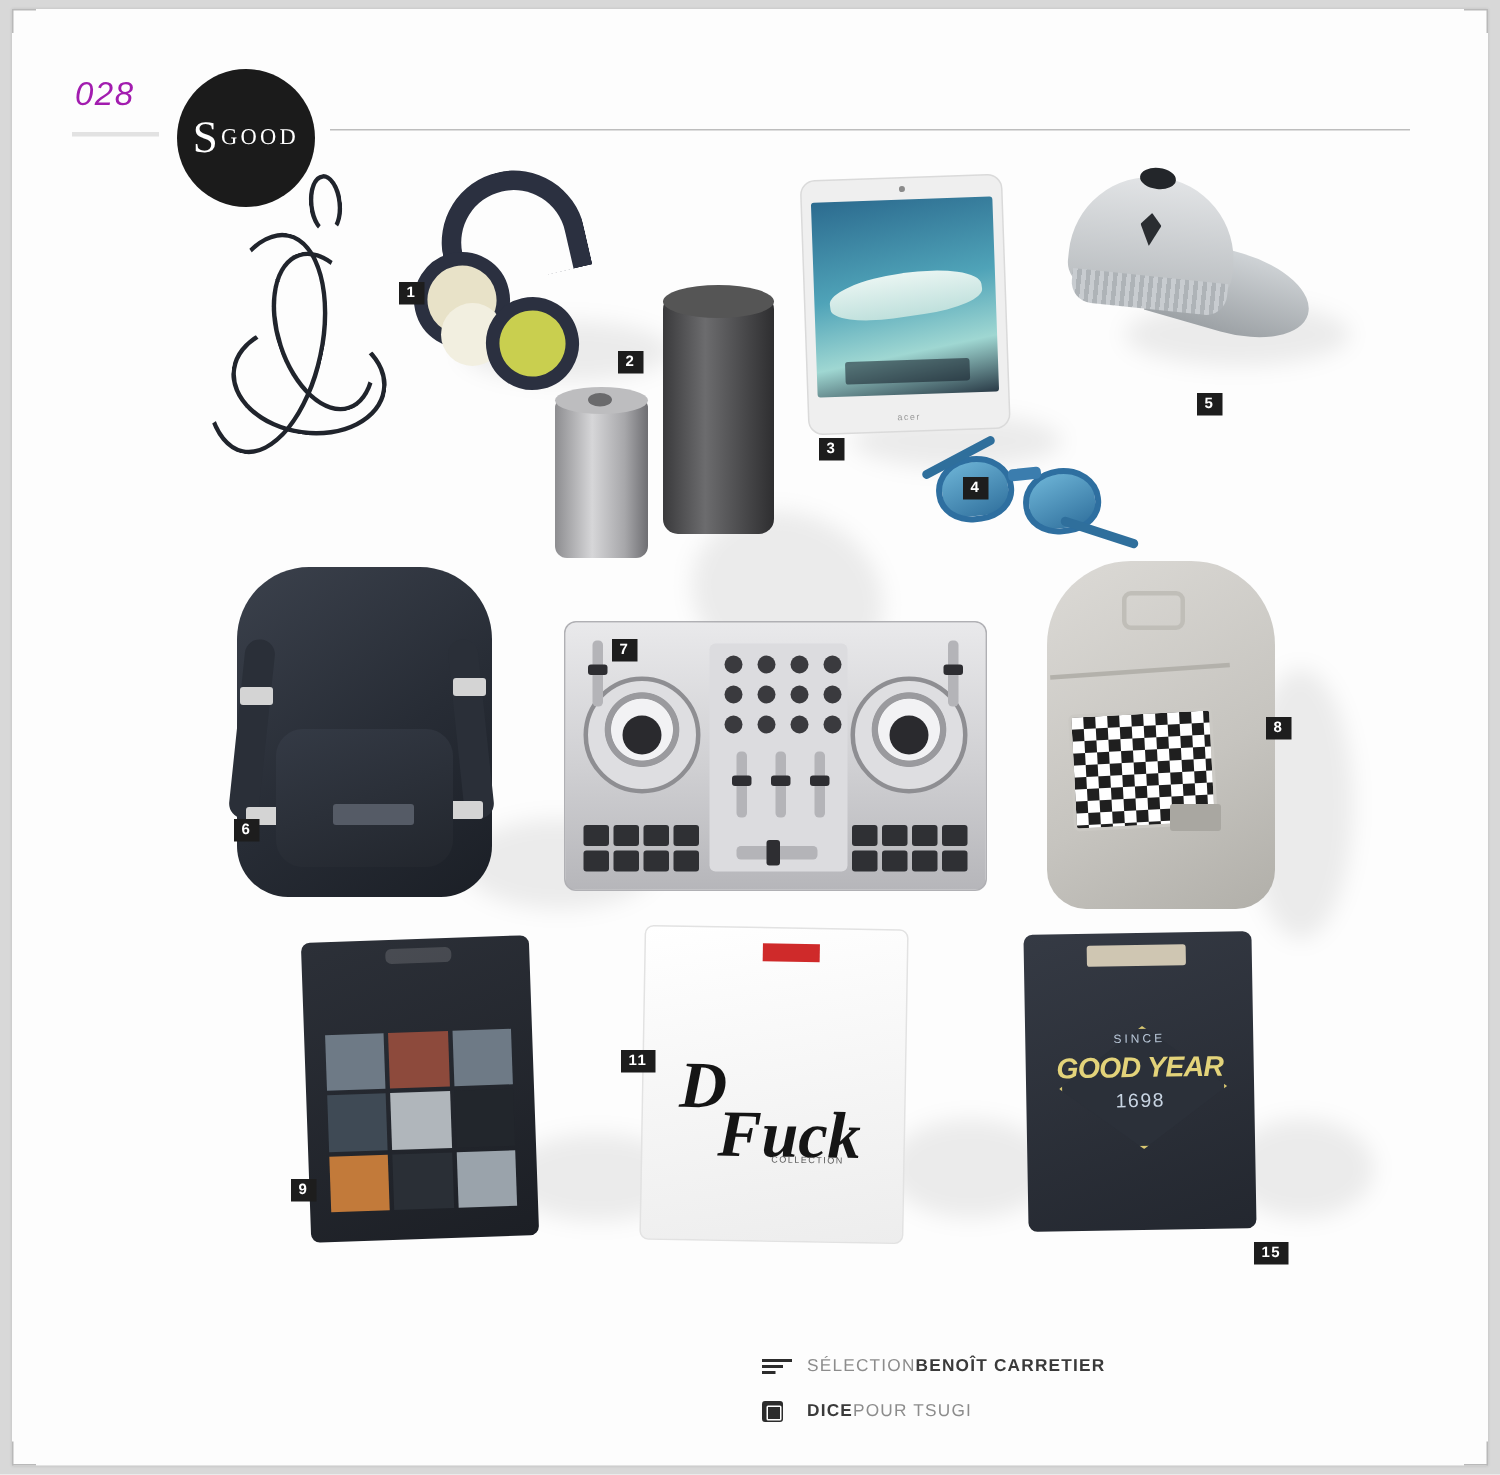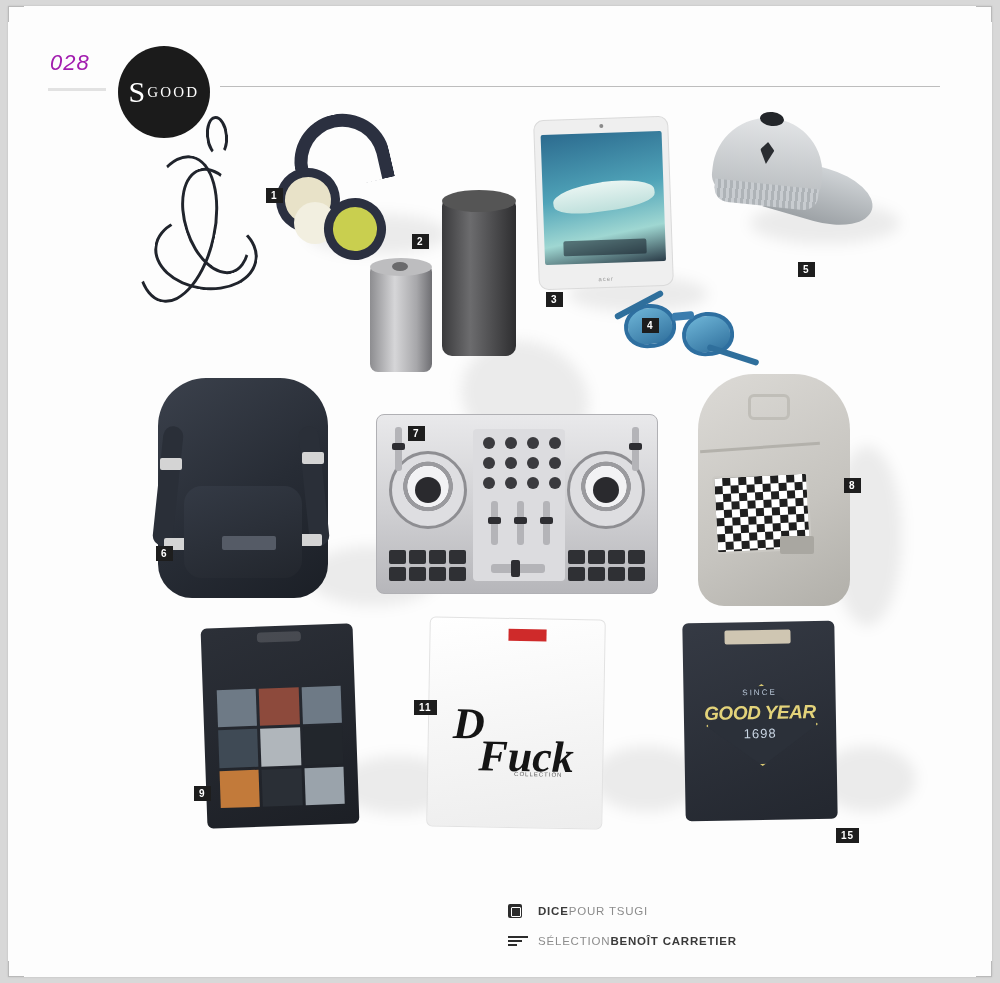--- a/index.html
+++ b/index.html
@@ -554,29 +554,29 @@
       <div class="tee-c-main">GOOD YEAR</div>
       <div class="tee-c-year">1698</div>
     </div>
     <div class="tag" style="left:828px;top:722px;">15</div>
 
   </div>
 
 
   <div class="credits">
     <div class="credit-row">
-      <span class="credit-icon box"></span>
-      <span class="c-bold">DICE </span>
-      <span class="c-light">POUR TSUGI</span>
-    </div>
-    <div class="credit-row">
       <span class="credit-icon">
           <i></i>
           <i></i>
           <i></i>
         </span>
       <span class="c-light">SÉLECTION </span>
       <span class="c-bold">BENOÎT CARRETIER</span>
     </div>
+    <div class="credit-row">
+      <span class="credit-icon box"></span>
+      <span class="c-bold">DICE </span>
+      <span class="c-light">POUR TSUGI</span>
+    </div>
   </div>
 
 
 </div>
 
 </body></html>

